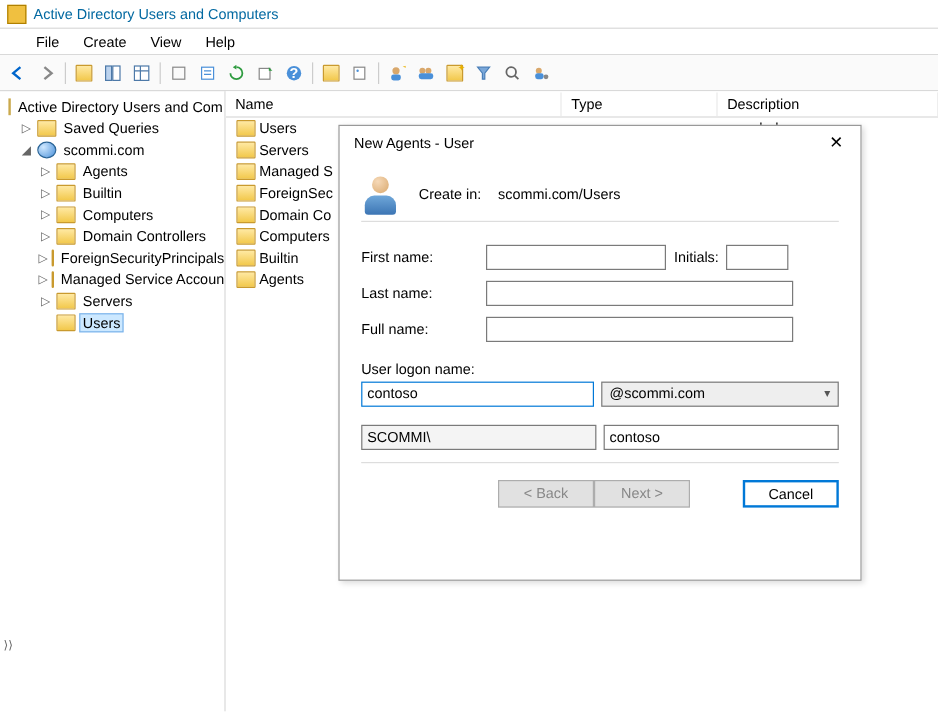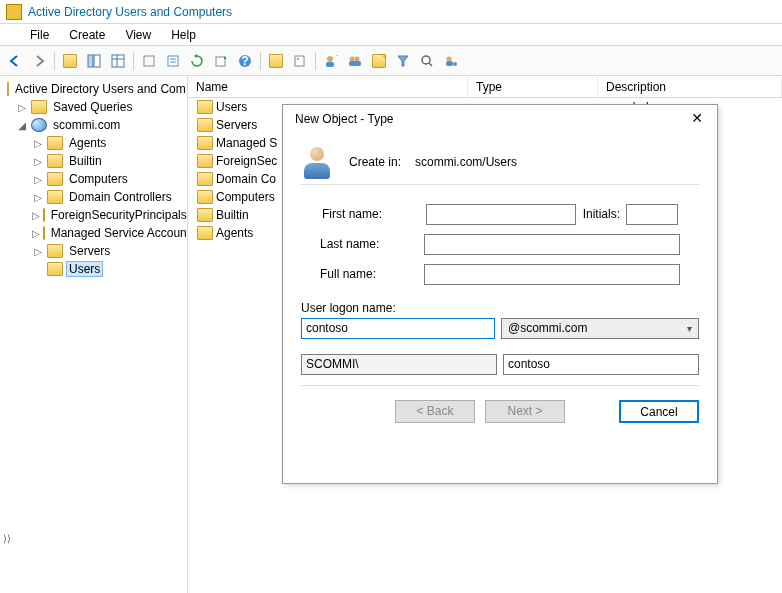--- a/index.html
+++ b/index.html
@@ -33,25 +33,25 @@
   .cell-type { width:130px;}
   .cell-desc { flex:1; white-space:nowrap; overflow:hidden;}
   .dialog { position:absolute; left:282px; top:104px; width:436px; height:380px; background:#fff; border:1px solid #999; box-shadow:2px 2px 5px rgba(0,0,0,.15); z-index:10;}
   .dlg-title { height:28px; display:flex; align-items:center; justify-content:space-between; padding:0 8px 0 12px;}
   .close-x { width:24px; height:20px; text-align:center; cursor:default; font-size:14px; line-height:18px;}
   .dlg-body { padding:6px 18px 12px 18px;}
   .create-row { display:flex; align-items:center; height:46px; gap:14px; border-bottom:1px solid #ddd; margin-bottom:14px;}
   .user-icon { width:34px; height:34px; position:relative;}
   .user-icon::before { content:""; position:absolute; top:2px; left:9px; width:14px; height:14px; border-radius:50%; background:radial-gradient(circle at 35% 30%, #f6d9b8,#d9a86c);}
   .user-icon::after { content:""; position:absolute; bottom:0; left:3px; width:26px; height:16px; border-radius:8px 8px 3px 3px; background:linear-gradient(#6fa7d9,#3c75b4);}
-  .form-row { display:flex; align-items:center; height:30px;justify-content:center;}
+  .form-row { display:flex; align-items:center; height:30px;}
   .flabel { width:104px;}
   .finput { border:1px solid #7a7a7a; height:21px; padding:1px 4px; background:#fff;}
   .sep-line { height:1px; background:#ddd; margin:8px 0 10px 0;}
-  .btn-row { display:flex; justify-content:flex-end; gap:10px; margin-top:14px;}
+  .btn-row { display:flex; justify-content:flex-end; gap:0; margin-top:14px;}
   .btn { width:80px; height:23px; border:1px solid #adadad; background:#e1e1e1; text-align:center; line-height:21px; cursor:default;}
   .btn.disabled { color:#888;}
   .btn.primary { border:2px solid #0078d7; background:#fff;margin-left:44px;}
   .dd { border:1px solid #7a7a7a; height:21px; background:#eee; display:flex; align-items:center; justify-content:space-between; padding:0 6px 0 6px; flex:1;}
   .dd-caret { font-size:10px; color:#555;}
   .expand-handle { position:absolute; left:3px; bottom:40px; width:8px; height:30px; display:flex; align-items:center; color:#666; font-size:10px;}
 </style>
 </head>
 <body>
 
@@ -305,21 +305,21 @@
           <span>Agents</span>
         </div>
         <div class="cell-type"></div>
         <div class="cell-desc"></div>
       </div>
   </div>
 </div>
 
 <div class="dialog">
   <div class="dlg-title">
-    <span>New Object - Type</span>
+    <span>New Agents - User</span>
     <div class="close-x">✕</div>
   </div>
   <div class="dlg-body">
     <div class="create-row">
       <div class="user-icon"></div>
       <span>Create in:</span>
       <span>scommi.com/Users</span>
     </div>
 
     <div class="form-row">

